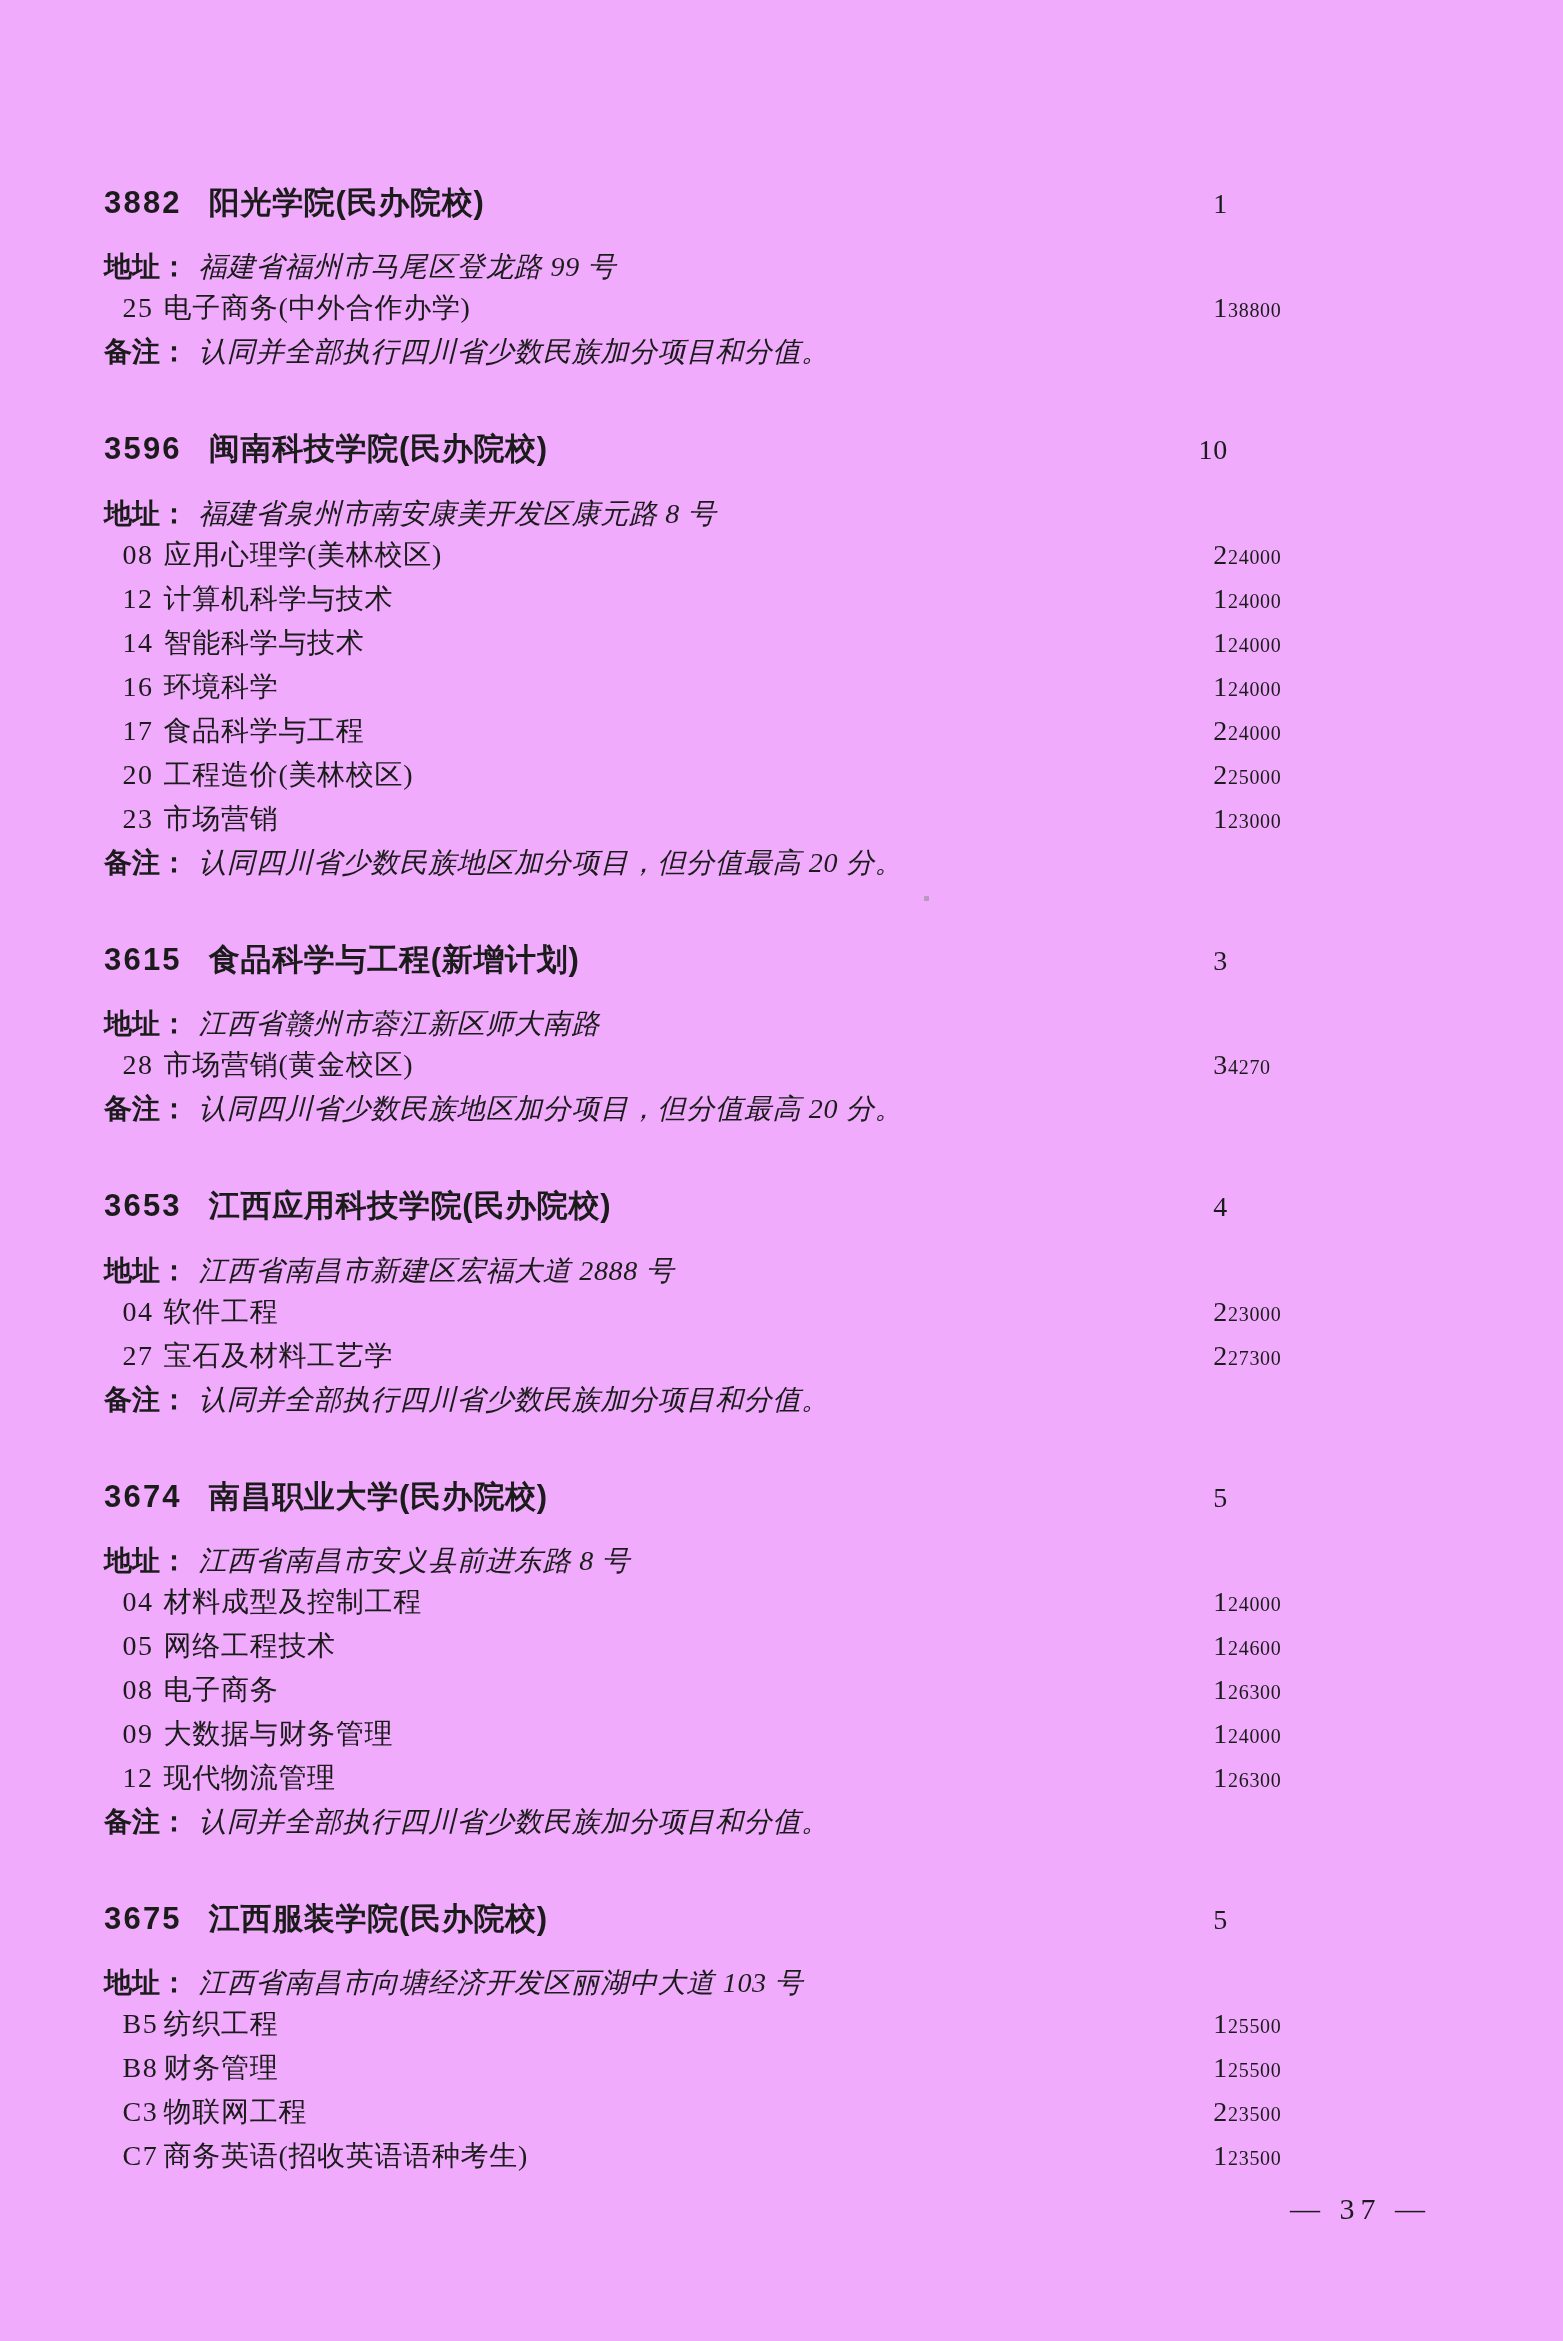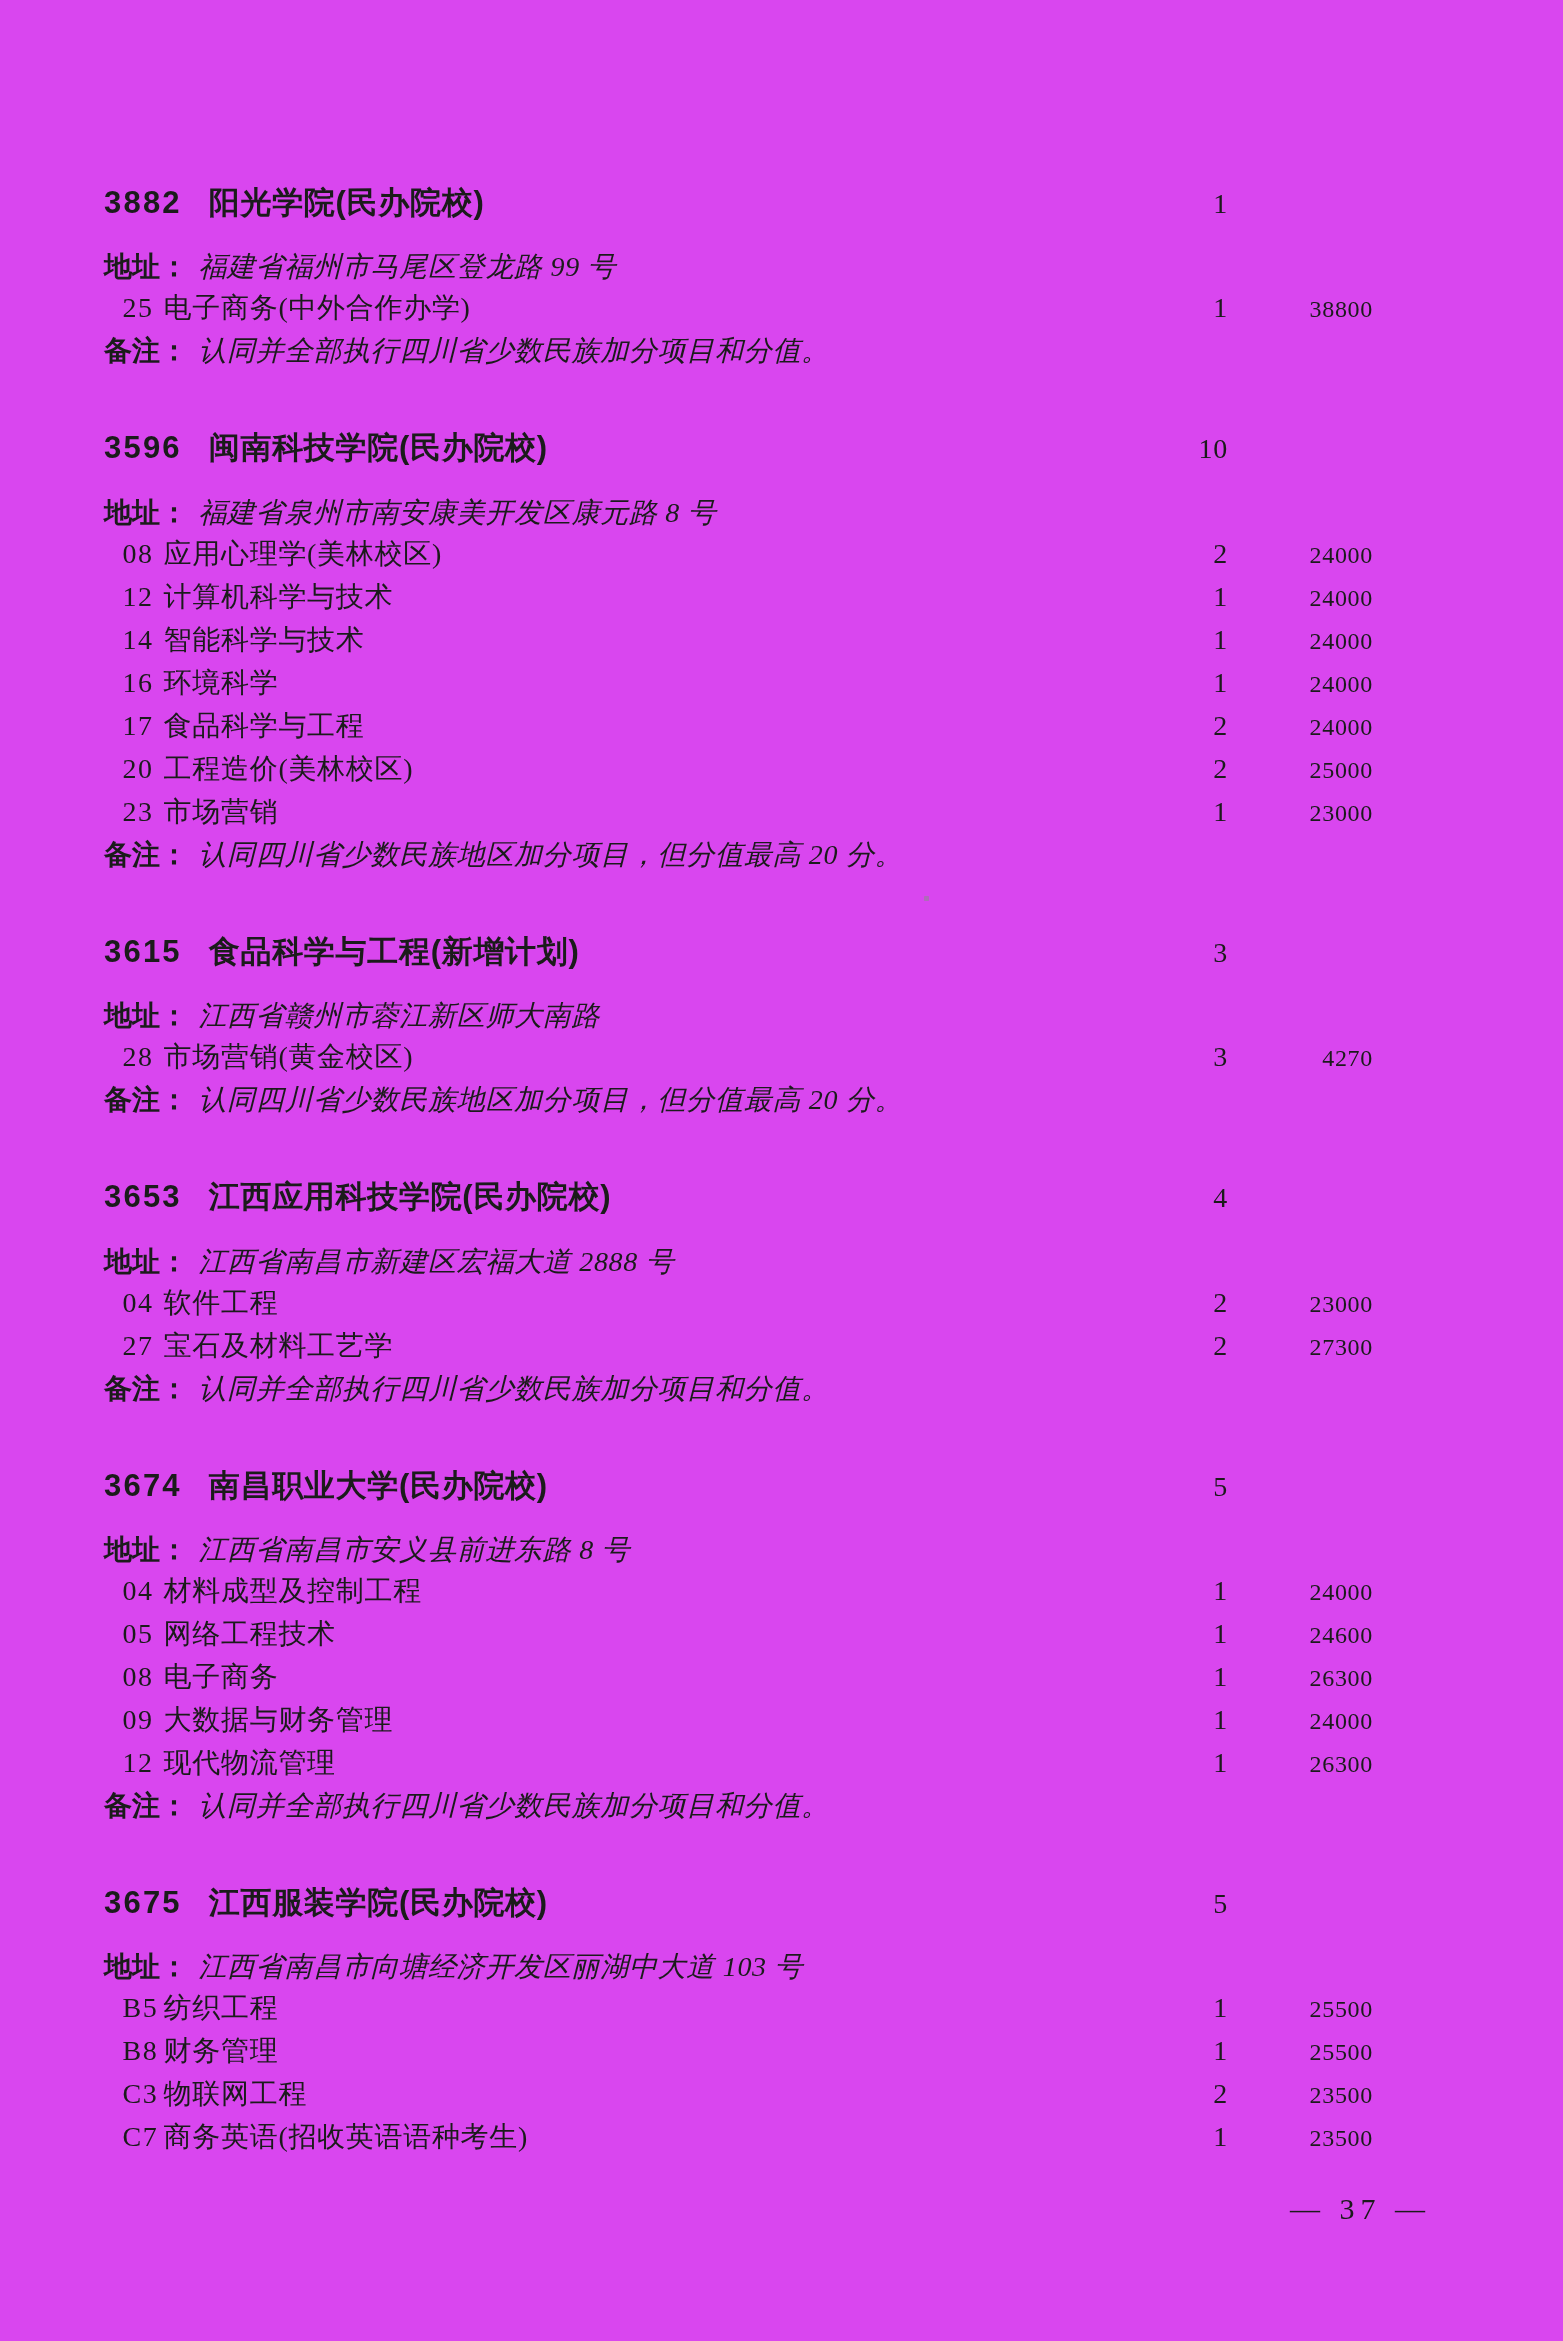--- a/index.html
+++ b/index.html
@@ -1,20 +1,20 @@
 <!DOCTYPE html>
 <html style="font-size:12px"><head>
 <meta charset="utf-8">
 <style>
   html,body { margin:0; padding:0; background:#e8e8e8; }
   .page {
     position:relative;
     width:1563px; height:2342px;
     margin:0 auto;
-    background:#d946ef;
+    background:#f0abfc;
     color:#1b1b1b;
     overflow:hidden;
     font-family:"Liberation Serif","DejaVu Serif",serif;
   }
   .content {
     position:absolute;
     left:104px; top:182px;
     width:1269px;
   }
   .school { margin-bottom:56px; }
@@ -28,23 +28,23 @@
   }
   .scode { margin-right:27px; letter-spacing:2.2px; }
   .sname { flex:1; }
 
   .cnt {
     width:60px; text-align:right;
     font-family:"Liberation Serif","DejaVu Serif",serif;
     font-weight:400; font-size:28px; letter-spacing:0.7px;
   }
   .fee {
-    width:145px; text-align:right;
+    width:145px; 
     font-family:"Liberation Serif","DejaVu Serif",serif;
-    font-weight:400; font-size:24px; letter-spacing:0.7px;
+    font-weight:400; font-size:20px; letter-spacing:0.7px;
   }
 
   .addr, .nrow { line-height:41px; font-size:28px; }
   .lbl {
     font-family:"Liberation Sans","DejaVu Sans",sans-serif;
     font-weight:700; margin-right:10.4px;
   }
   .atext, .ntext { font-style:italic; letter-spacing:0.7px; }
 
   .mrow { display:flex; align-items:baseline; line-height:41px; font-size:28px; }

